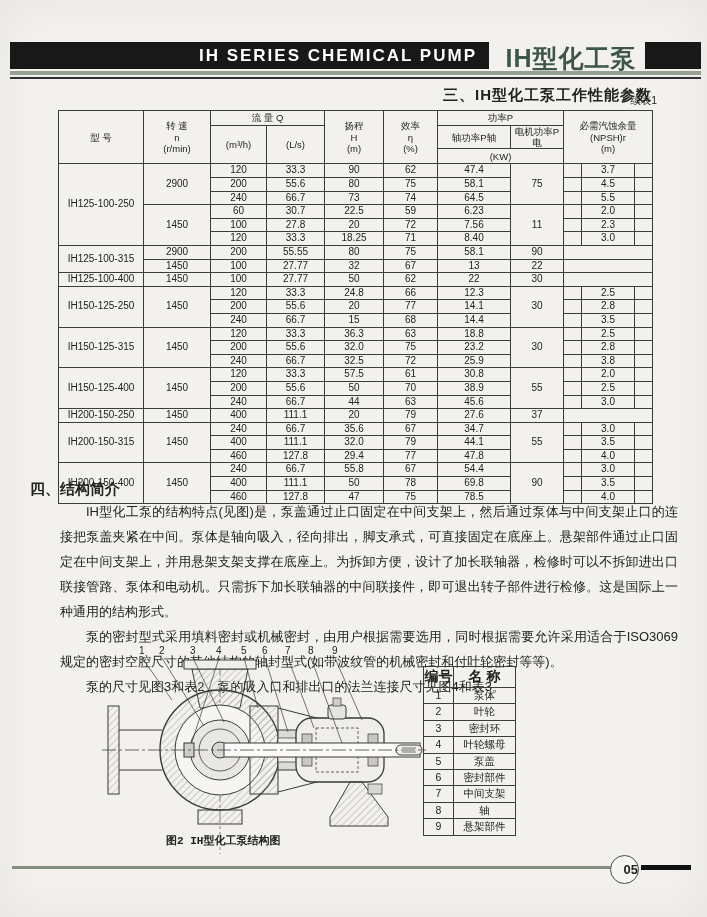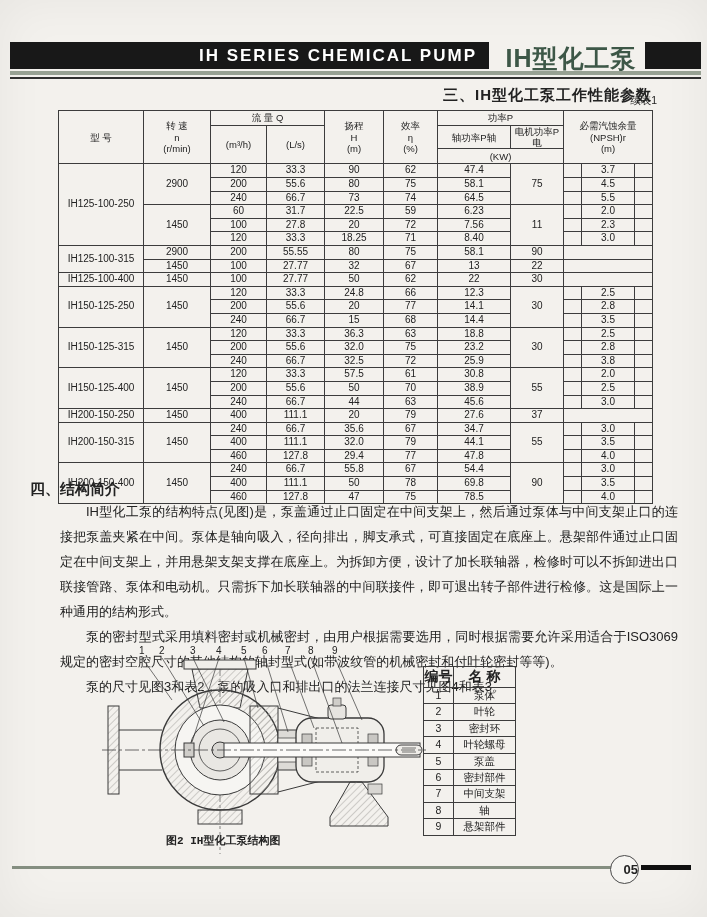--- a/index.html
+++ b/index.html
@@ -137,21 +137,21 @@
           <td>240</td>
           <td>66.7</td>
           <td>73</td>
           <td>74</td>
           <td>64.5</td>
           <td class="npsh">5.5</td>
         </tr>
         <tr>
           <td rowspan="3">1450</td>
           <td>60</td>
-          <td>31.7</td>
+          <td>30.7</td>
           <td>22.5</td>
           <td>59</td>
           <td>6.23</td>
           <td rowspan="3">11</td>
           <td class="npsh">2.0</td>
         </tr>
         <tr>
           <td>100</td>
           <td>27.8</td>
           <td>20</td>

